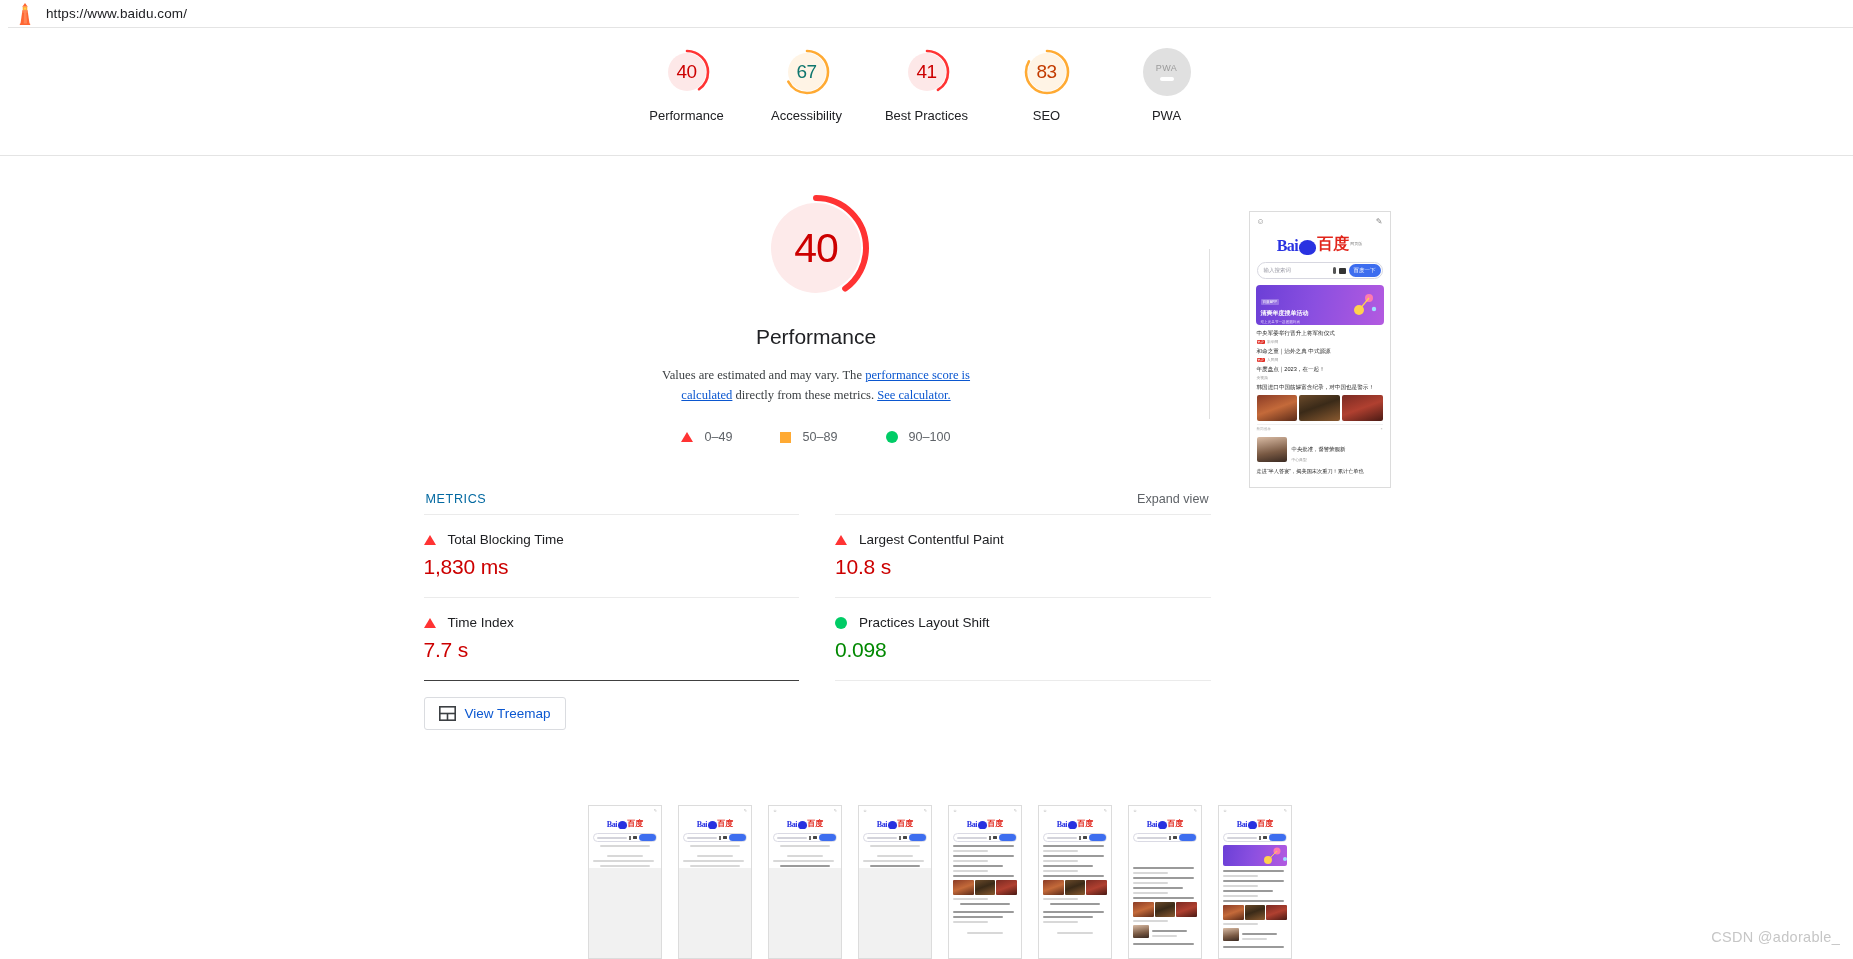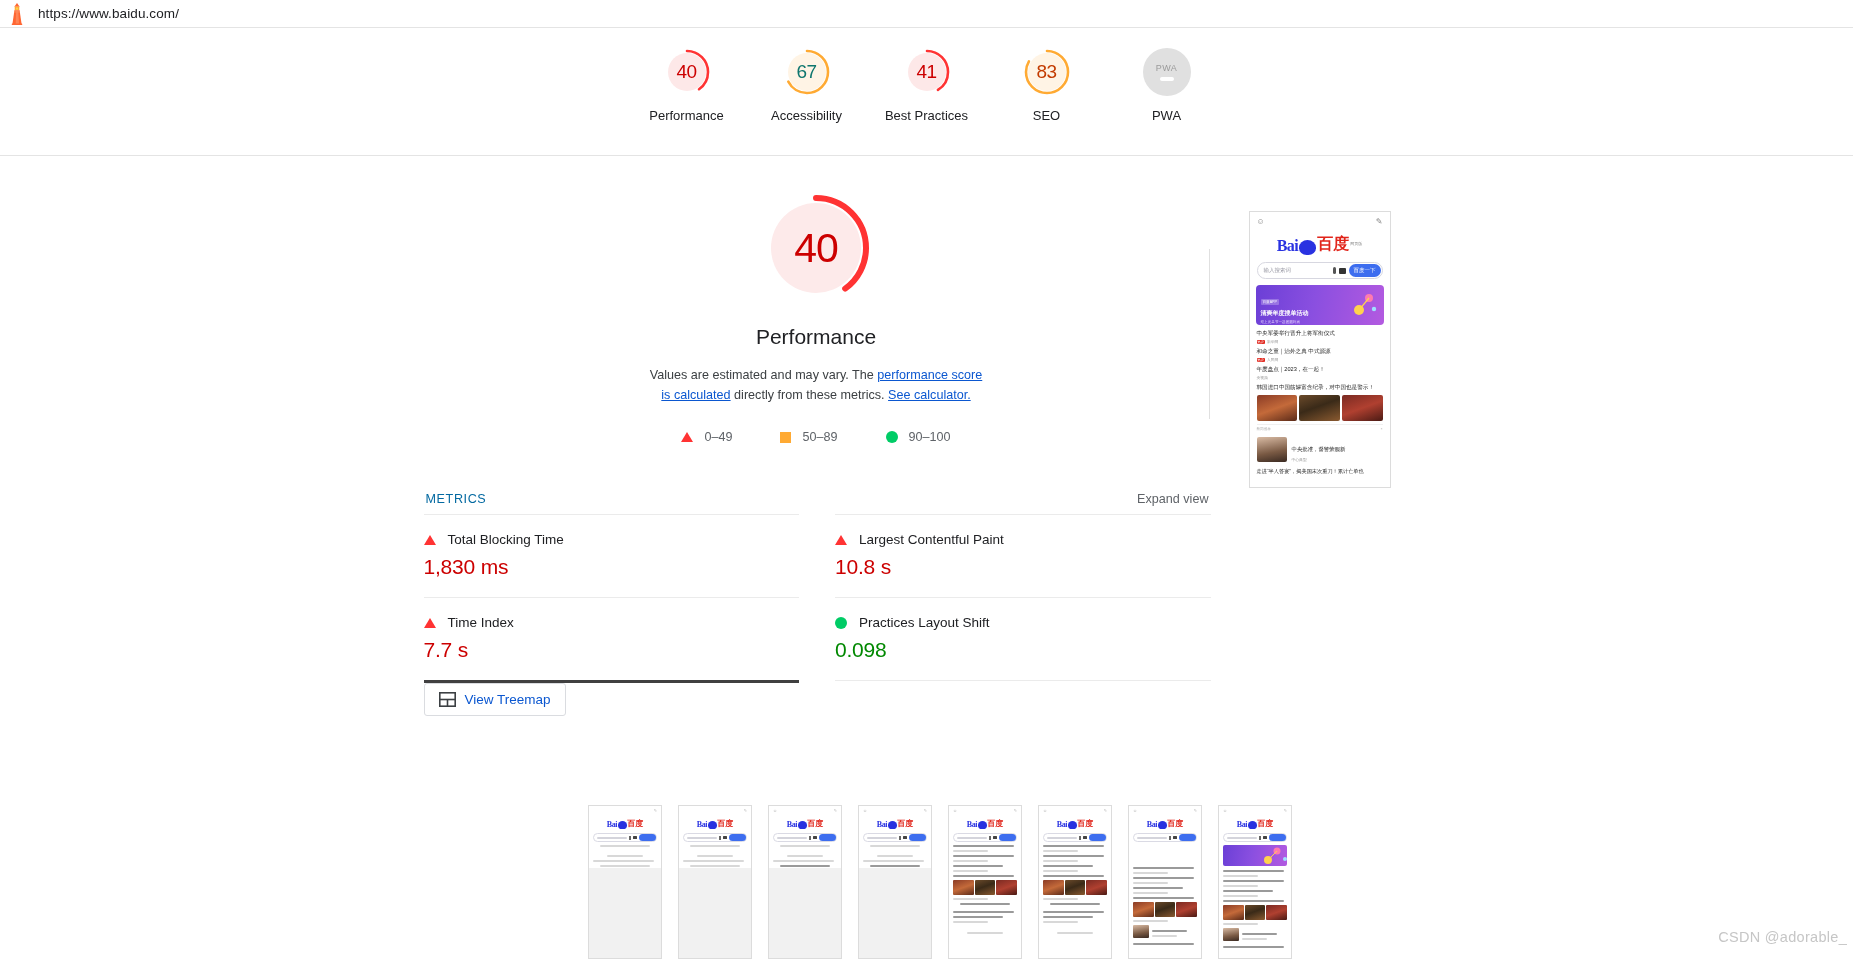--- a/index.html
+++ b/index.html
@@ -10,20 +10,21 @@
     overflow: hidden;
   }
   body { position: relative; }
 
   
   .urlbar {
     height: 28px;
     display: flex; align-items: center;
     padding-left: 6px;
     border-bottom: 1px solid #e4e4e4;
+    margin-left: 8px;
   }
   .lh-logo { width: 22px; height: 24px; flex: none; margin-right: 10px; }
   .url-text { font-size: 13.5px; color: #202124; letter-spacing: .1px; }
 
   
   .gauges {
     height: 112px;
     display: flex; justify-content: center; align-items: flex-start;
     gap: 0px;
     padding-top: 20px;
@@ -69,21 +70,21 @@
   .big-gauge { position: relative; width: 114px; height: 114px; }
   .big-gauge svg { width: 114px; height: 114px; display: block; transform: rotate(-90deg); }
   .big-gauge-val {
     position: absolute; inset: 0;
     display: flex; align-items: center; justify-content: center;
     font-size: 41px; letter-spacing: -1px;
   }
   .big-title { margin-top: 20px; font-size: 21px; color: #202124; font-weight: 400; }
   .big-desc {
     margin-top: 16px; width: 340px; text-align: center;
-    font-size: 12.6px; line-height: 20px; color: #3c4043;
+    font-size: 12.6px; line-height: 20px; color: #3c4043; font-family: Liberation Serif, serif;
   }
   .big-desc a { color: #0b57d0; text-decoration: underline; }
 
   .legend {
     margin-top: 25px; display: flex; gap: 48px; align-items: center; justify-content: center;
   }
   .legend-item { display: flex; align-items: center; gap: 11px; font-size: 12.6px; color: #5f6368; }
   .tri-red {
     width: 0; height: 0;
     border-left: 6px solid transparent; border-right: 6px solid transparent;
@@ -105,21 +106,21 @@
   .mcol { flex: 1; }
   .metric {
     border-top: 1px solid #ebebeb;
     padding: 17px 0 18px 0;
   }
   .metric-head { display: flex; align-items: center; gap: 12px; }
   .metric-name { font-size: 13.5px; color: #202124; }
   .metric-val { margin-top: 8px; font-size: 21px; letter-spacing: -.2px; }
   .metric.empty { border-top: 1px solid #ebebeb; height: 104px; padding: 0; }
 
-  .treemap-row { border-top: 3px solid #404040; }
+  .treemap-row { border-top: 1px solid #404040; padding-top: 16px; }
   .treemap-btn {
     display: inline-flex; align-items: center; gap: 9px;
     border: 1px solid #dadce0; border-radius: 3px;
     background: #fff; padding: 8px 14px; cursor: pointer;
     font-size: 13.5px; color: #0b57d0;
     font-family: "Liberation Sans", sans-serif;
   }
   .treemap-icon { width: 17px; height: 15px; flex: none; }
 
   
@@ -207,21 +208,21 @@
   .f-imgs { display: flex; gap: 1px; margin-top: 3px; }
   .f-img { flex: 1; height: 15px; border-radius: 1px; }
   .f-banner { margin: 3px 4px 0 4px; height: 21px; border-radius: 2px;
     background: linear-gradient(100deg, #6b3fd6 0%, #8a4fe0 45%, #b35ae0 100%); }
   .f-face { width: 16px; height: 13px; border-radius: 1px; background: linear-gradient(170deg,#d9bba4 0%, #7a5a44 60%, #3a2a22 100%); flex: none; }
   .f-card { display: flex; gap: 3px; align-items: center; margin-top: 3px; }
   .f-cardlines { flex: 1; }
 
   
   .watermark {
-    position: absolute; right: 6px; bottom: 14px;
+    position: absolute; right: 13px; bottom: 14px;
     font-size: 14.5px; color: #c6c6c6; letter-spacing: .3px;
   }
 </style>
 </head>
 <body>
 
 <div class="urlbar">
   <svg class="lh-logo" viewBox="0 0 24 26">
     <path d="M12 1 L15 5 L9 5 Z" fill="#f63"></path>
     <rect x="9.5" y="5" width="5" height="4" fill="#fa3"></rect>

